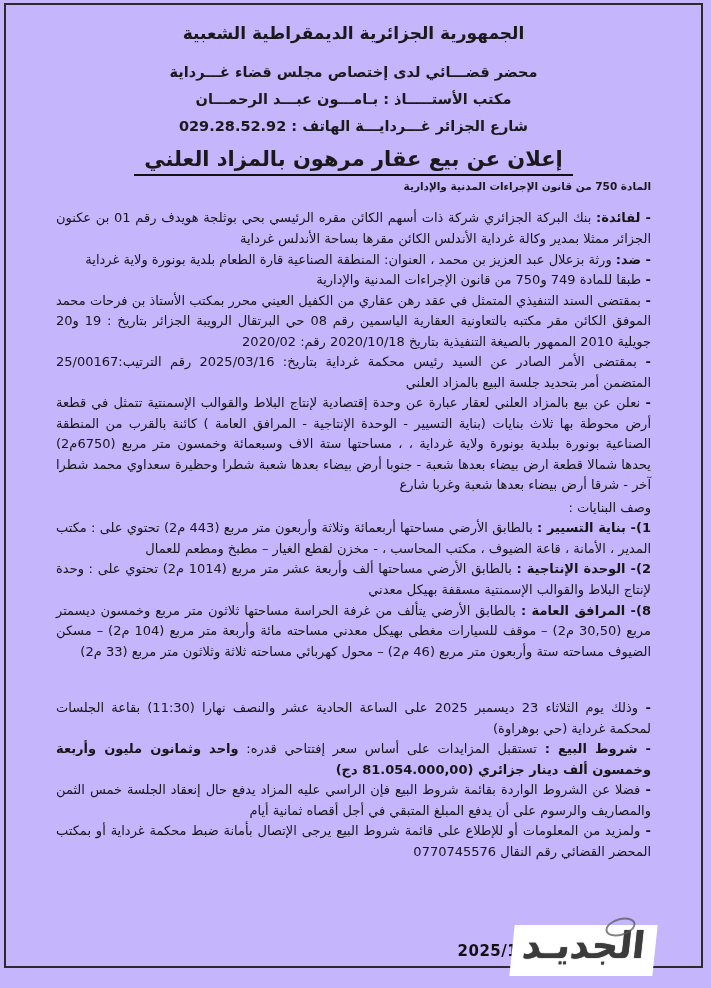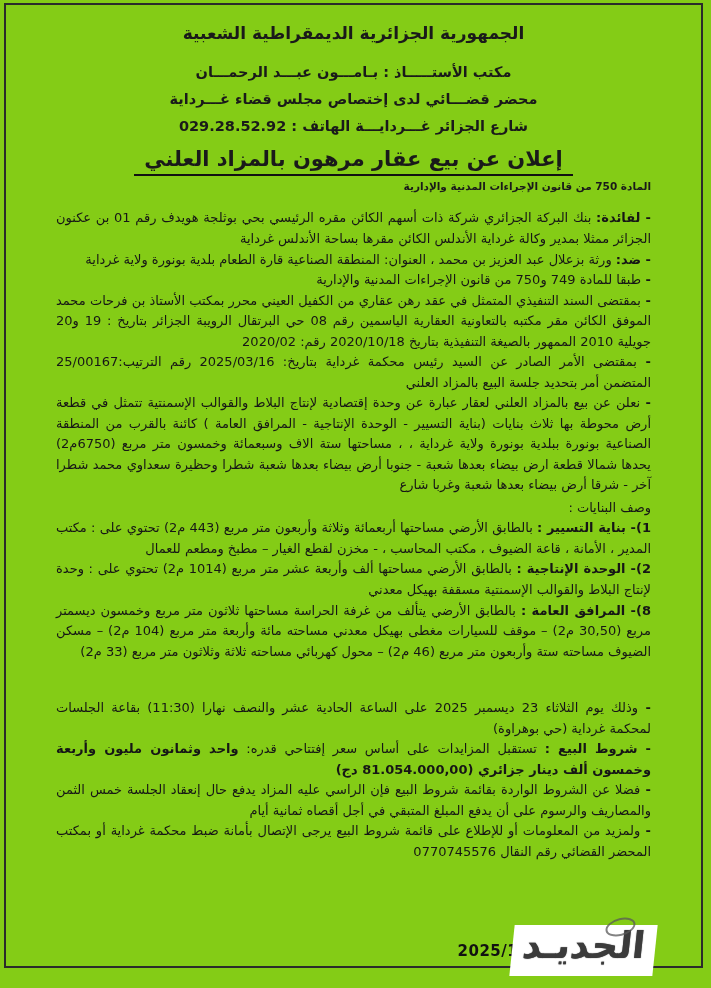--- a/index.html
+++ b/index.html
@@ -1,20 +1,20 @@
 <!DOCTYPE html>
 <html lang="ar"><head>
 <meta charset="utf-8">
 <style>
   html,body { margin:0; padding:0; background:#e8e8e8; }
   .page {
     position:relative;
     width:711px; height:988px;
     margin:0 auto;
-    background:#84cc16;
+    background:#c4b5fd;
     font-family:"DejaVu Sans", sans-serif;
     color:#1a1a1a;
     overflow:hidden;
   }
   .frame {
     position:absolute;
     left:4px; top:3px; right:8px; bottom:20px;
     border:2px solid #2b2b2b;
     box-sizing:border-box;
     padding:12px 50px 6px 50px;
@@ -96,22 +96,22 @@
 </style>
 </head>
 <body>
 
 <div class="page">
   <div class="frame">
 
     <div class="country">الجمهورية الجزائرية الديمقراطية الشعبية</div>
 
     <div class="office-block">
+      <div>محضر قضـــائي لدى إختصاص مجلس قضاء غـــرداية</div>
       <div>مكتب الأستـــــاذ : بـامـــون عبـــد الرحمـــان</div>
-      <div>محضر قضـــائي لدى إختصاص مجلس قضاء غـــرداية</div>
       <div>شارع الجزائر غـــردايـــة الهاتف : 029.28.52.92</div>
     </div>
 
     <div class="title-wrap">
       <span class="notice-title">إعلان عن بيع عقار مرهون بالمزاد العلني</span>
     </div>
     <div class="notice-subtitle">المادة 750 من قانون الإجراءات المدنية والإدارية</div>
 
     <div class="body-block">
       <div id="paragraphs">

